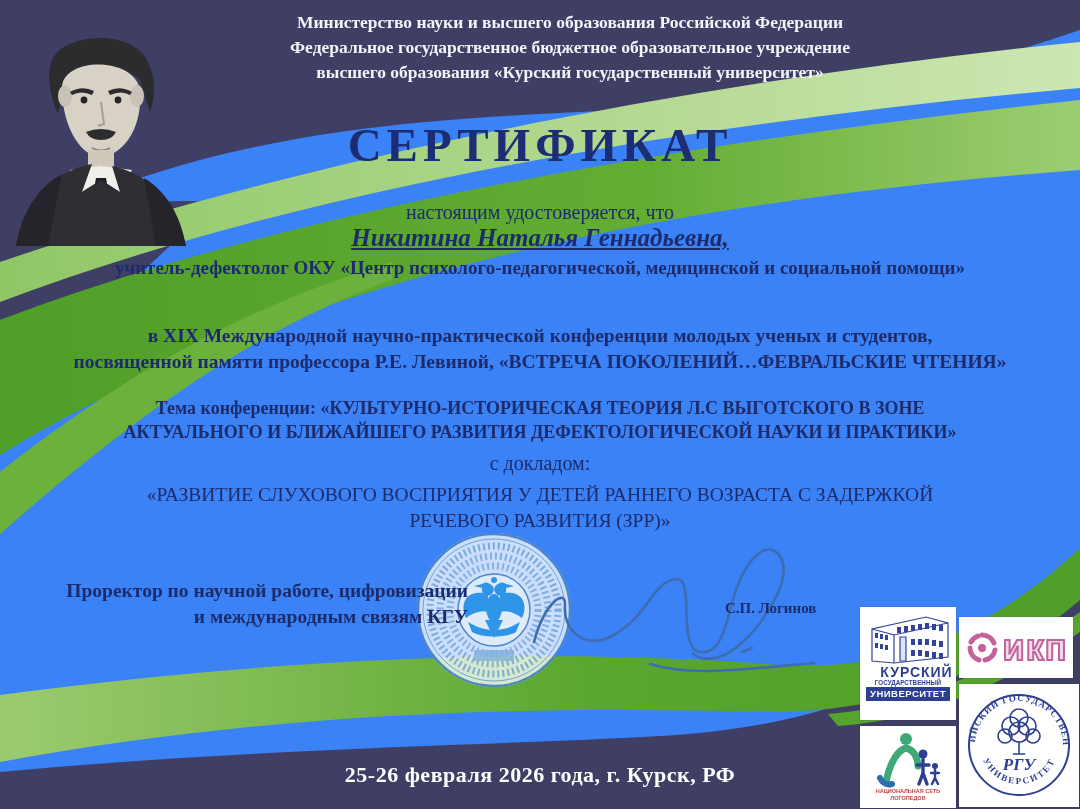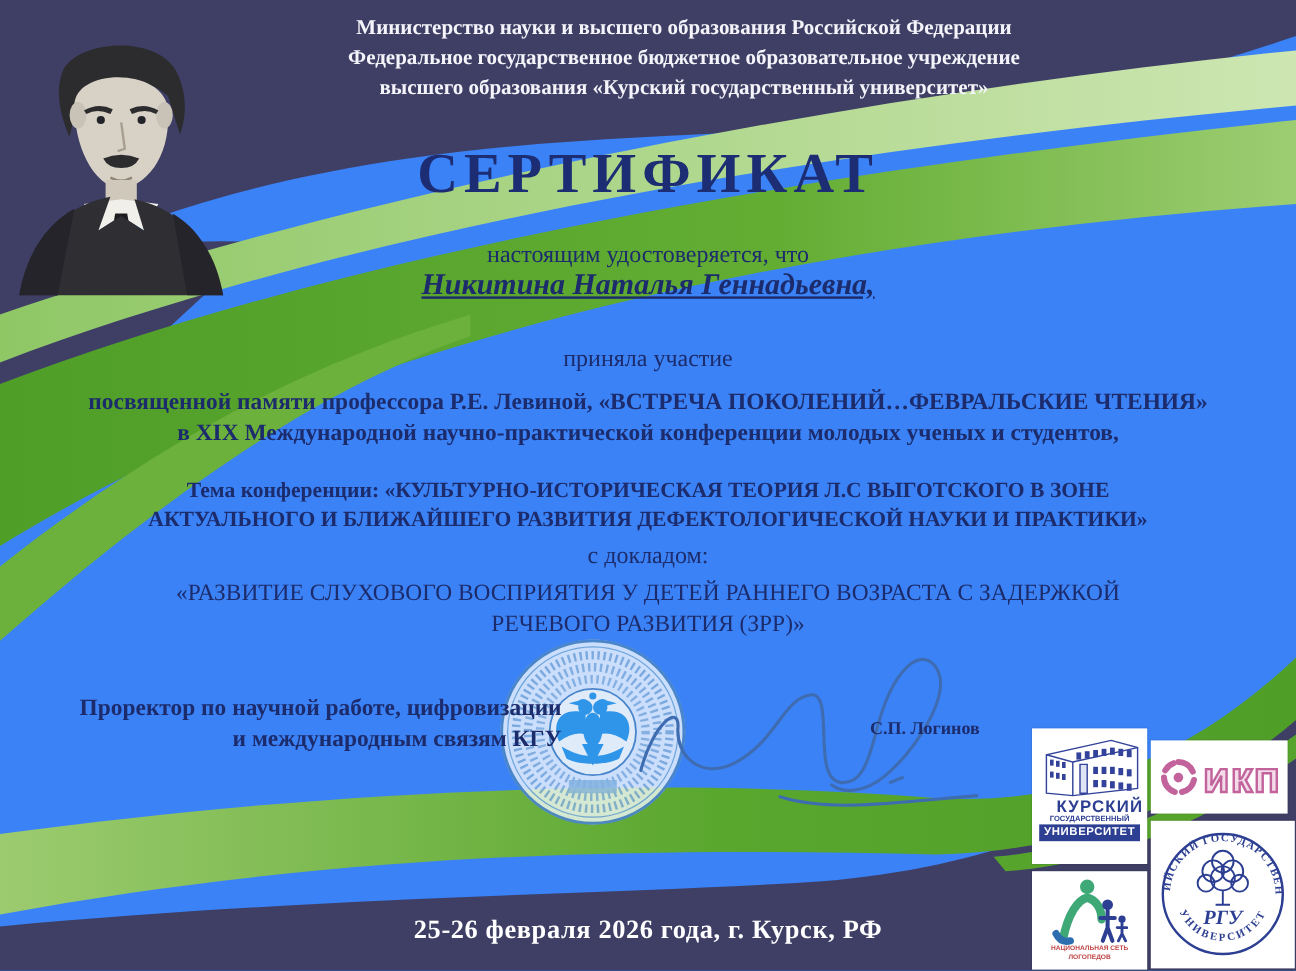--- a/index.html
+++ b/index.html
@@ -121,25 +121,25 @@
 
   <div class="txt hdr">
     <div>Министерство науки и высшего образования Российской Федерации</div>
     <div>Федеральное государственное бюджетное образовательное учреждение</div>
     <div>высшего образования «Курский государственный университет»</div>
   </div>
 
   <div class="txt center title">СЕРТИФИКАТ</div>
   <div class="txt center intro">настоящим удостоверяется, что</div>
   <div class="txt center name">Никитина Наталья Геннадьевна,</div>
-  <div class="txt center part">приняла участие</div>
+  <div class="txt center role">учитель-дефектолог ОКУ «Центр психолого-педагогической, медицинской и социальной помощи»</div>
 
   <div class="txt center event">
+    <div>в XIX Международной научно-практической конференции молодых  ученых и студентов,</div>
     <div>посвященной памяти профессора Р.Е. Левиной, «ВСТРЕЧА ПОКОЛЕНИЙ…ФЕВРАЛЬСКИЕ ЧТЕНИЯ»</div>
-    <div>в XIX Международной научно-практической конференции молодых  ученых и студентов,</div>
   </div>
 
   <div class="txt center theme">
     <div>Тема конференции: «КУЛЬТУРНО-ИСТОРИЧЕСКАЯ ТЕОРИЯ Л.С ВЫГОТСКОГО В ЗОНЕ</div>
     <div>АКТУАЛЬНОГО И БЛИЖАЙШЕГО РАЗВИТИЯ ДЕФЕКТОЛОГИЧЕСКОЙ НАУКИ И ПРАКТИКИ»</div>
   </div>
 
   <div class="txt center replab">с докладом:</div>
 
   <div class="txt center report">

